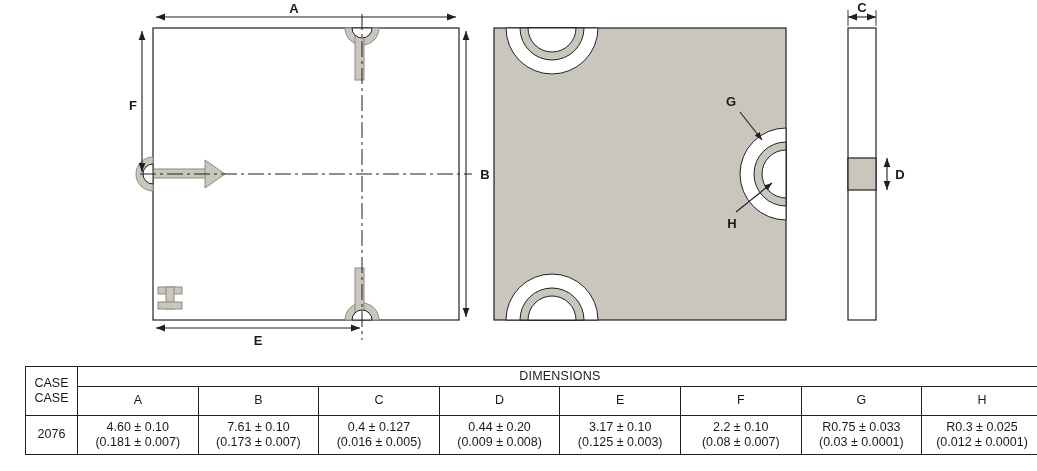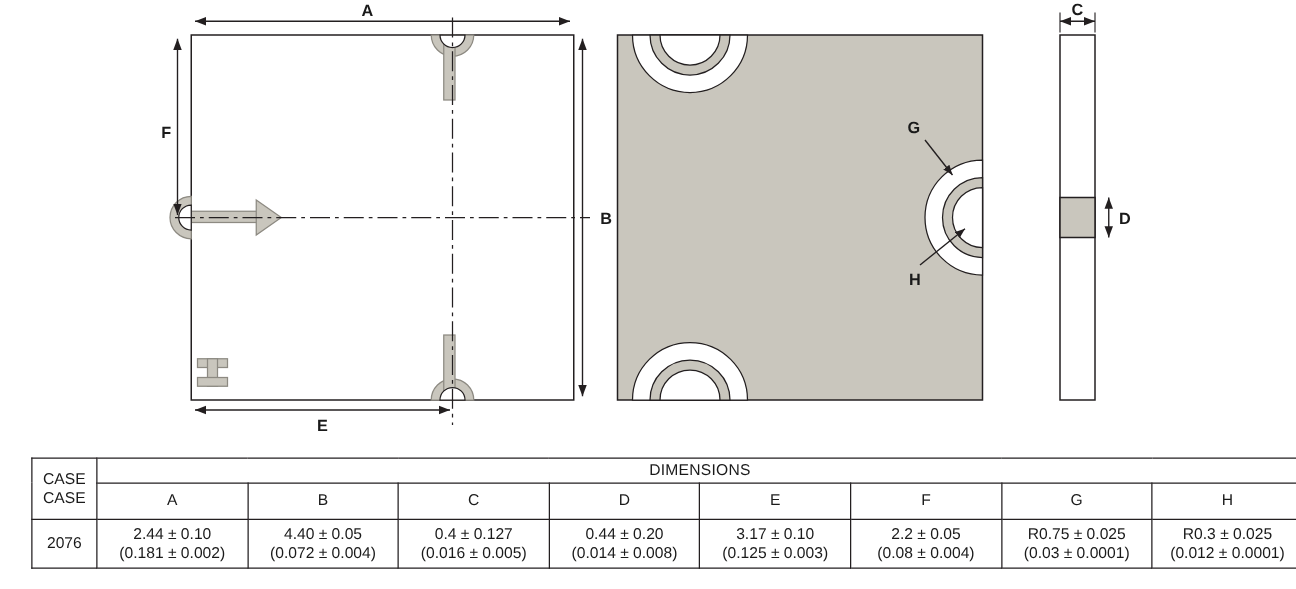--- a/index.html
+++ b/index.html
@@ -160,45 +160,45 @@
         <td class="col-head">C</td>
         <td class="col-head">D</td>
         <td class="col-head">E</td>
         <td class="col-head">F</td>
         <td class="col-head">G</td>
         <td class="col-head">H</td>
       </tr>
       <tr>
         <td class="case-size-cell">2076</td>
         <td class="val-cell">
-          <div>2.44 ± 0.10</div>
-          <div>(0.181 ± 0.002)</div>
-        </td>
-        <td class="val-cell">
-          <div>4.40 ± 0.05</div>
-          <div>(0.072 ± 0.004)</div>
+          <div>4.60 ± 0.10</div>
+          <div>(0.181 ± 0.007)</div>
+        </td>
+        <td class="val-cell">
+          <div>7.61 ± 0.10</div>
+          <div>(0.173 ± 0.007)</div>
         </td>
         <td class="val-cell">
           <div>0.4 ± 0.127</div>
           <div>(0.016 ± 0.005)</div>
         </td>
         <td class="val-cell">
           <div>0.44 ± 0.20</div>
-          <div>(0.014 ± 0.008)</div>
+          <div>(0.009 ± 0.008)</div>
         </td>
         <td class="val-cell">
           <div>3.17 ± 0.10</div>
           <div>(0.125 ± 0.003)</div>
         </td>
         <td class="val-cell">
-          <div>2.2 ± 0.05</div>
-          <div>(0.08 ± 0.004)</div>
-        </td>
-        <td class="val-cell">
-          <div>R0.75 ± 0.025</div>
+          <div>2.2 ± 0.10</div>
+          <div>(0.08 ± 0.007)</div>
+        </td>
+        <td class="val-cell">
+          <div>R0.75 ± 0.033</div>
           <div>(0.03 ± 0.0001)</div>
         </td>
         <td class="val-cell">
           <div>R0.3 ± 0.025</div>
           <div>(0.012 ± 0.0001)</div>
         </td>
       </tr>
     </tbody>
   </table>
 </div>

